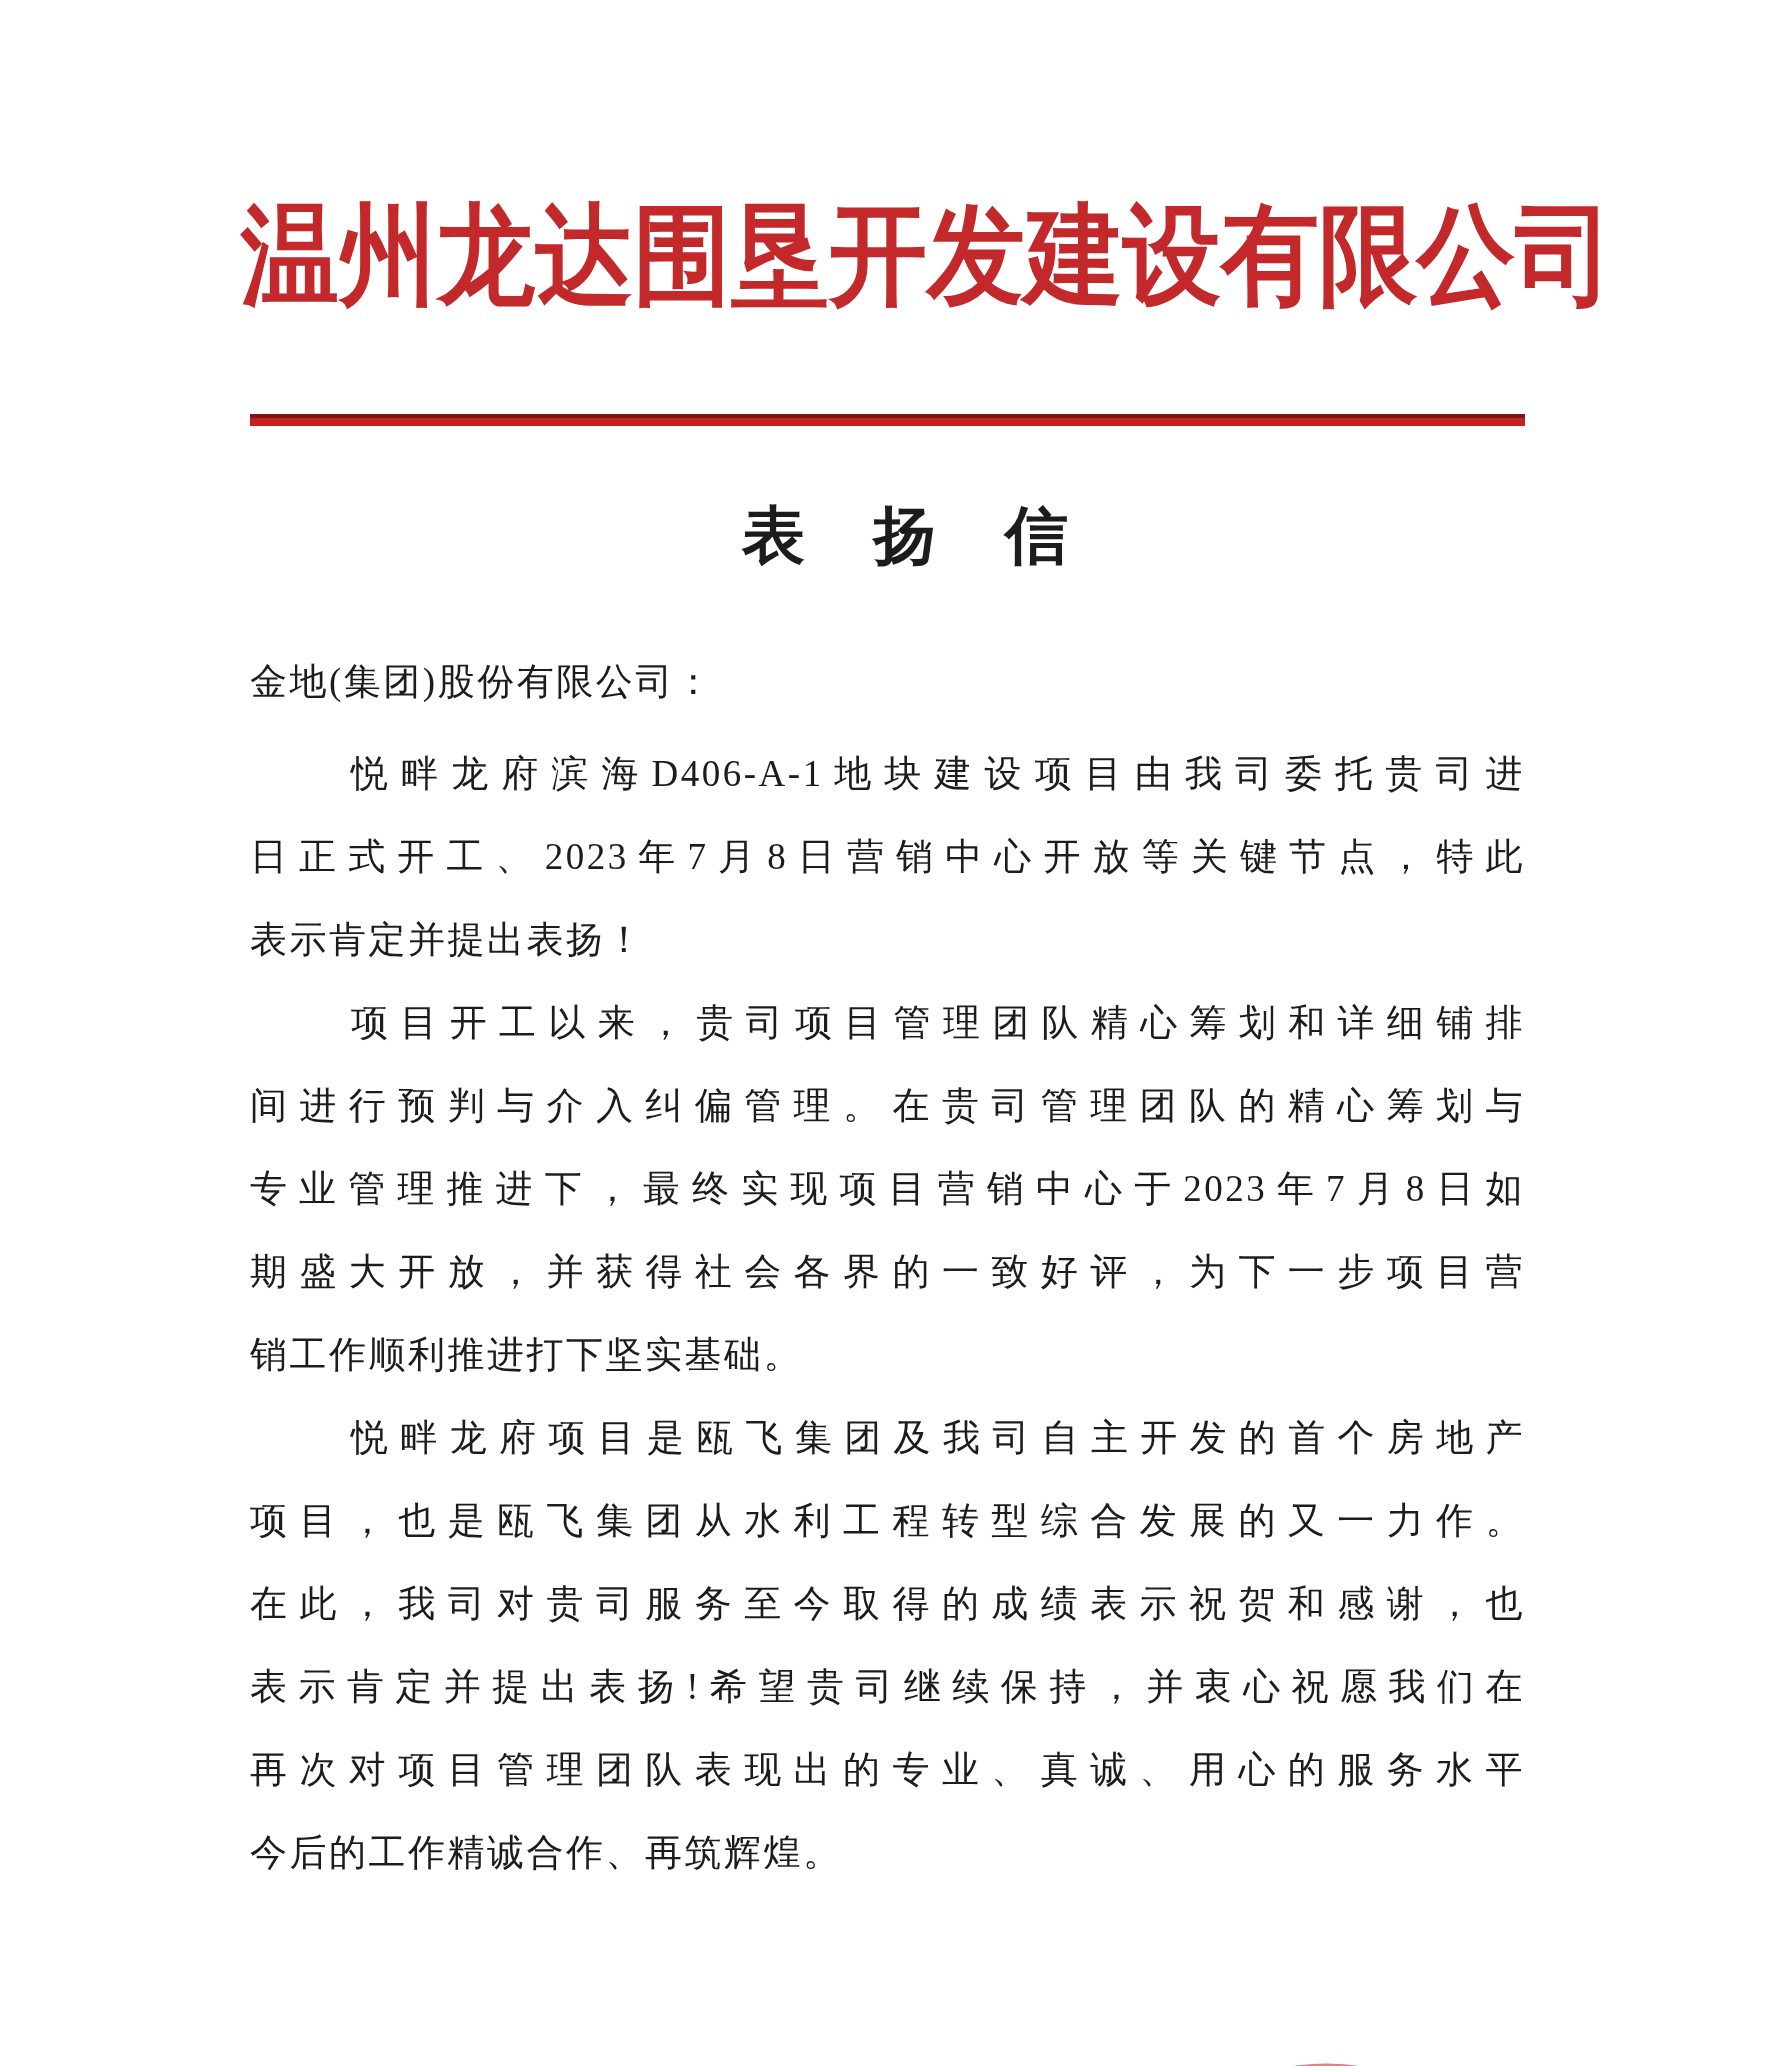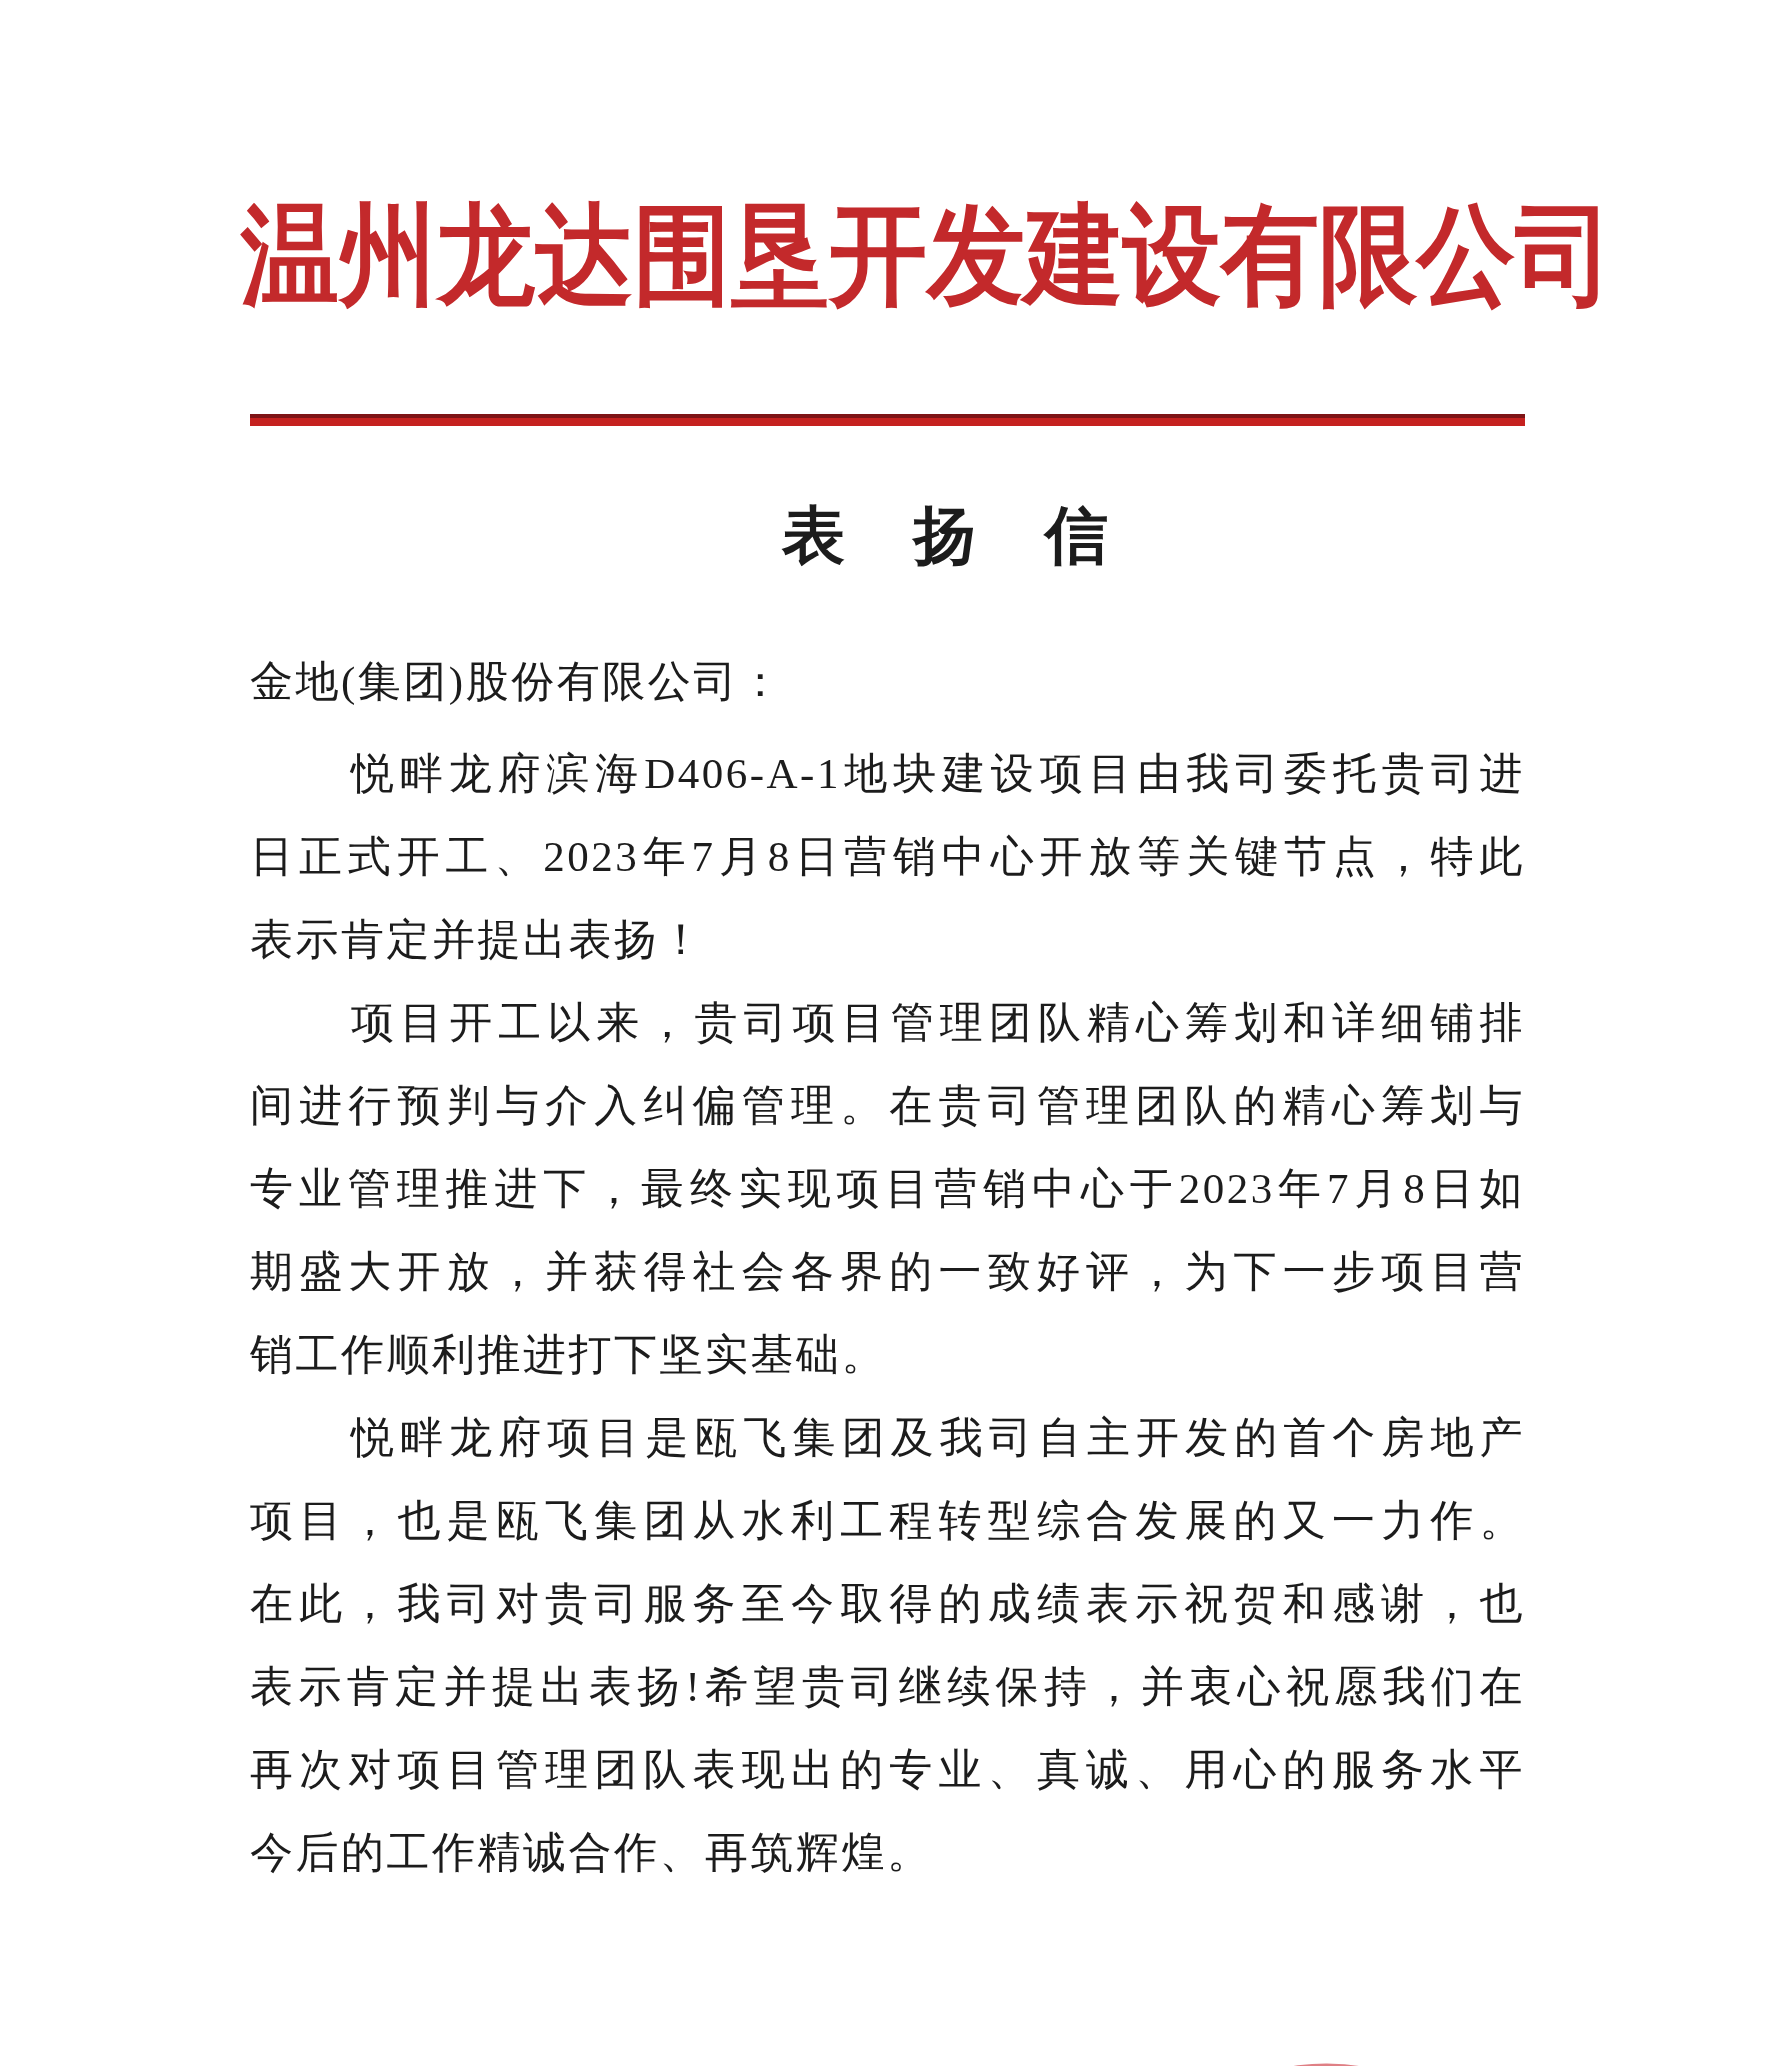--- a/index.html
+++ b/index.html
@@ -21,26 +21,26 @@
   }
   
   .rule{
     position:absolute;left:250px;top:414px;width:1275px;height:12.4px;
     background:linear-gradient(to bottom,var(--rule_dark,#7e1416) 0 3.7px,var(--rule_red,#c5211f) 3.7px 100%);
   }
   
   .letter-title{
     position:absolute;left:742px;top:503px;width:326px;
     font-size:63px;font-weight:bold;line-height:66px;
-    text-align:justify;text-align-last:justify;margin-left:40px;
+    text-align:justify;text-align-last:justify;
   }
   
   .text-flow{
     position:absolute;left:250px;top:640px;width:1275px;
-    font-size:43px;line-height:83px;letter-spacing:2.5px;
+    font-size:37px;line-height:83px;letter-spacing:2.5px;
   }
   .bline{width:100%;}
   .bline.just{text-align:justify;text-align-last:justify;}
   .bline.ind{text-indent:101px;}
   .bline.salu{margin-bottom:8.7px;}
   
   .stamp{
     position:absolute;left:1127px;top:2057px;width:399px;height:349px;
     opacity:.85;mix-blend-mode:multiply;pointer-events:none;
   }

